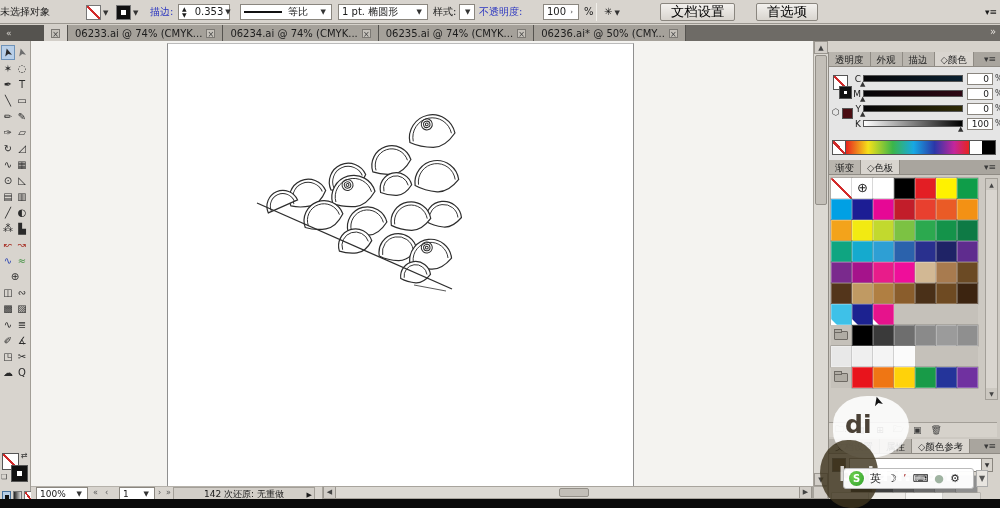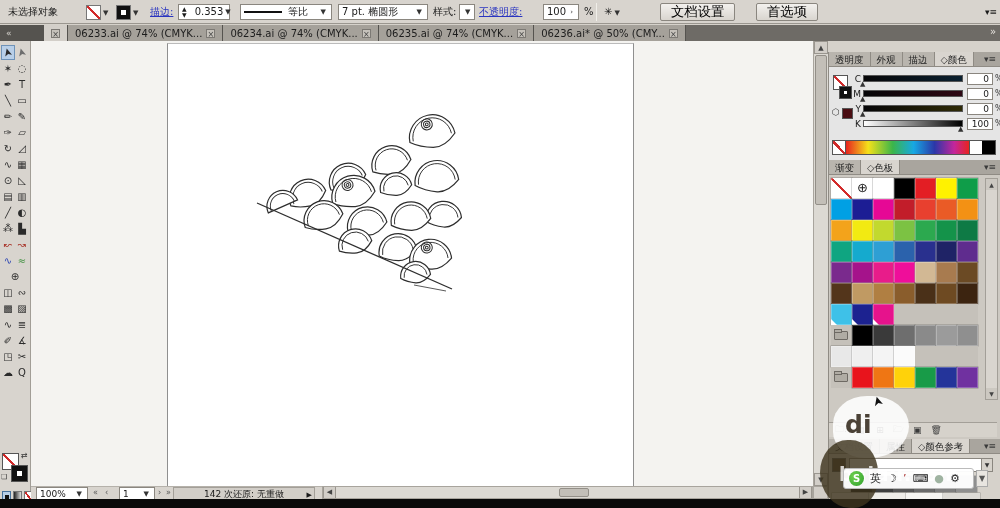--- a/index.html
+++ b/index.html
@@ -5,21 +5,21 @@
   * { margin:0; padding:0; box-sizing:border-box; }
   html,body { width:1000px; height:508px; overflow:hidden;
     font-family:"DejaVu Sans","Liberation Sans",sans-serif; font-size:10px; color:#1a1a1a; }
   .abs { position:absolute; }
   #app { position:relative; width:1000px; height:508px; background:#d6d2cb; }
 
   
   #control-bar { left:0; top:0; width:1000px; height:24px; background:#d8d4ce;
     border-bottom:1px solid #9a968f; }
   #control-bar .cb-item { position:absolute; top:4px; height:16px; line-height:16px; }
-  .link-label { color:#2a35c0; text-decoration:underline; }
+  .link-label { color:#2a35c0; }
   .mini-swatch { width:15px; height:15px; border:1px solid #777; background:#fff; position:relative; }
   .none-diag { background:linear-gradient(to top right,#fff 44%,#d22b2b 44%,#d22b2b 56%,#fff 56%); }
   .stroke-mini { box-shadow:inset 0 0 0 4px #111, inset 0 0 0 5px #fff; }
   .dd-caret { font-size:7px; color:#333; padding:0 2px; }
   .field { background:#fff; border:1px solid #8a867f; height:16px; line-height:14px; padding:0 3px;
     display:inline-flex; align-items:center; }
   .cb-btn { position:absolute; top:3px; height:18px; line-height:16px; padding:0 10px;
     background:linear-gradient(#f3f1ee,#d9d5cf); border:1px solid #8a867f; border-radius:2px; }
   .vsep { position:absolute; top:3px; width:1px; height:18px; background:#b3afa8; border-right:1px solid #f0eee9; }
 
@@ -165,40 +165,40 @@
 
   #bottom-black { left:0; top:499px; width:1000px; height:9px; background:#0a0a0a; }
   #corner-box { left:813px; top:486px; width:15px; height:13px; background:#d2cec8; border:1px solid #a8a49d; }
 </style>
 </head>
 <body>
 
 <div id="app" data-name="illustrator-window">
 
   <div id="control-bar" class="abs" data-name="control-bar">
-    <span class="cb-item" style="left:8px" data-name="selection-status">未选择对象</span>
+    <span class="cb-item" style="left:0" data-name="selection-status">未选择对象</span>
     <span class="cb-item" style="left:86px" data-name="fill-color-control">
       <span class="mini-swatch none-diag" style="display:inline-block;vertical-align:middle" data-name="fill-none-icon"></span><span class="dd-caret" data-name="chevron-down-icon">▼</span>
     </span>
     <span class="cb-item" style="left:116px" data-name="stroke-color-control">
       <span class="mini-swatch stroke-mini" style="display:inline-block;vertical-align:middle" data-name="stroke-black-icon"></span><span class="dd-caret" data-name="chevron-down-icon">▼</span>
     </span>
     <span class="cb-item link-label" style="left:150px" data-name="stroke-panel-link">描边:</span>
     <span class="cb-item field" style="left:178px;width:52px" data-name="stroke-width-field">
       <span style="font-size:6px;line-height:6px" data-name="stepper-icon">▲<br>▼</span>
       <span style="margin-left:8px">0.353</span>
       <span class="dd-caret" style="margin-left:auto" data-name="chevron-down-icon">▼</span>
     </span>
     <span class="cb-item field" style="left:240px;width:92px;background:#fff" data-name="stroke-profile-dropdown">
       <span style="display:inline-block;width:38px;height:2px;background:#111" data-name="line-profile-icon"></span>
       <span style="margin-left:6px">等比</span>
       <span class="dd-caret" style="margin-left:auto" data-name="chevron-down-icon">▼</span>
     </span>
     <span class="cb-item field" style="left:338px;width:90px;background:#fff" data-name="brush-dropdown">
-      <span>7 pt. 椭圆形</span>
+      <span>1 pt. 椭圆形</span>
       <span class="dd-caret" style="margin-left:auto" data-name="chevron-down-icon">▼</span>
     </span>
     <span class="cb-item" style="left:433px" data-name="style-label">样式:</span>
     <span class="cb-item field" style="left:459px;width:16px;background:#fff" data-name="style-dropdown">
       <span class="dd-caret" data-name="chevron-down-icon">▼</span>
     </span>
     <span class="cb-item link-label" style="left:479px" data-name="opacity-panel-link">不透明度:</span>
     <span class="cb-item field" style="left:543px;width:36px" data-name="opacity-field">
       <span>100</span>
       <span class="dd-caret" style="margin-left:auto" data-name="chevron-right-icon">›</span>

